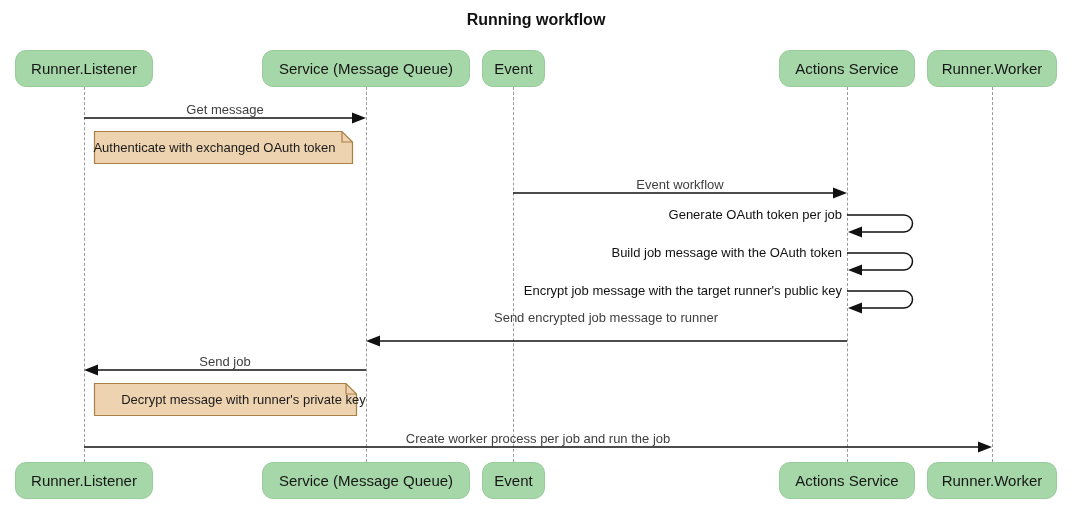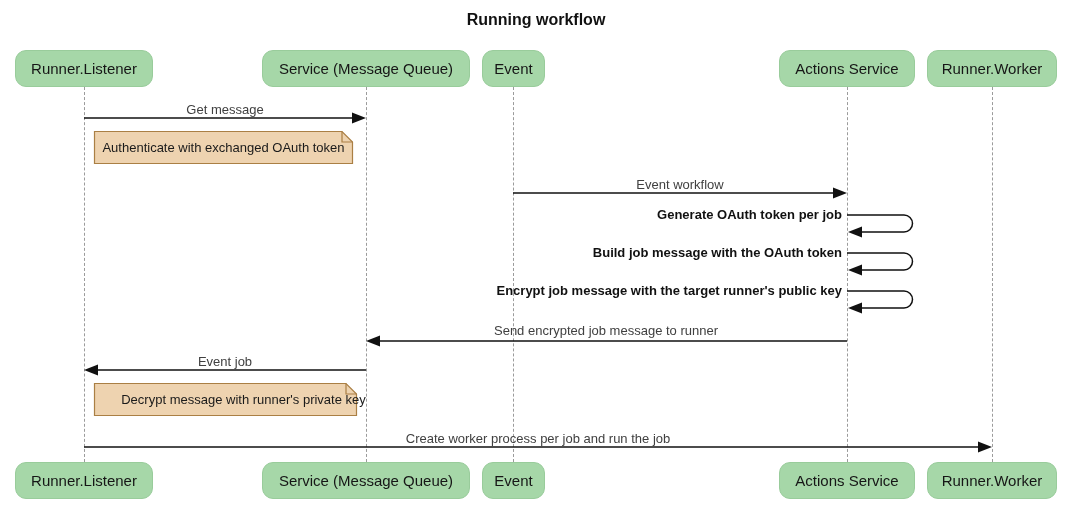--- a/index.html
+++ b/index.html
@@ -23,21 +23,20 @@
     border-left:1px dashed #9b9b9b;
   }
   .svg-layer{position:absolute;left:0;top:0;}
   .msg{
     position:absolute;transform:translateX(-50%);font-size:13px;color:#404040;
     white-space:nowrap;line-height:16px;
   }
   .msg-right{
     position:absolute;font-size:13px;color:#111;white-space:nowrap;line-height:16px;
     text-align:left;
-    font-weight:bold;
   }
   .note-text{
     position:absolute;display:flex;align-items:center;justify-content:center;
     font-size:13px;color:#1a1a1a;white-space:nowrap;
   }
 </style>
 </head>
 <body>
 
 <div class="canvas">
@@ -93,20 +92,20 @@
   <div class="actor bottom" style="left:262px;width:208px">Service (Message Queue)</div>
   <div class="actor bottom" style="left:482px;width:63px">Event</div>
   <div class="actor bottom" style="left:779px;width:136px">Actions Service</div>
   <div class="actor bottom" style="left:927px;width:130px">Runner.Worker</div>
 
   <div class="msg" style="left:225px;top:102px">Get message</div>
   <div class="msg" style="left:680px;top:177px">Event workflow</div>
   <div class="msg-right" style="right:230px;top:207px">Generate OAuth token per job</div>
   <div class="msg-right" style="right:230px;top:245px">Build job message with the OAuth token</div>
   <div class="msg-right" style="right:230px;top:283px">Encrypt job message with the target runner's public key</div>
-  <div class="msg" style="left:606px;top:323px">Send encrypted job message to runner</div>
-  <div class="msg" style="left:225px;top:354px">Event job</div>
+  <div class="msg" style="left:606px;top:310px">Send encrypted job message to runner</div>
+  <div class="msg" style="left:225px;top:354px">Send job</div>
   <div class="msg" style="left:538px;top:431px">Create worker process per job and run the job</div>
 
-  <div class="note-text" style="left:94px;top:131px;width:259px;height:33px">Authenticate with exchanged OAuth token</div>
+  <div class="note-text" style="left:85px;top:131px;width:259px;height:33px">Authenticate with exchanged OAuth token</div>
   <div class="note-text" style="left:94px;top:383px;width:299px;height:33px">Decrypt message with runner's private key</div>
 
 </div>
 
 </body></html>

